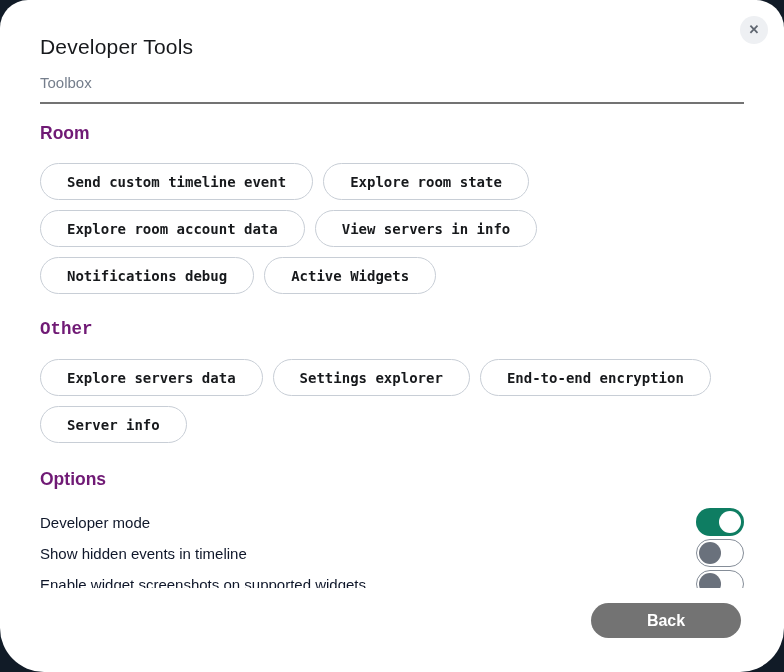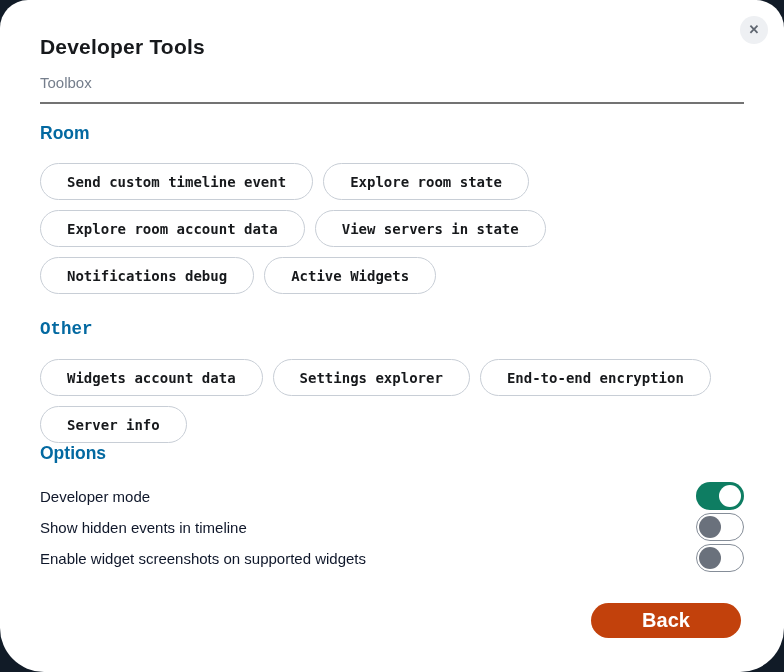--- a/index.html
+++ b/index.html
@@ -26,37 +26,37 @@
     background: #eef0f3;
     color: #5f6670;
     font-size: 13px; font-weight: 700;
     line-height: 28px; text-align: center;
     cursor: pointer; padding: 0;
     font-family: "Liberation Sans", sans-serif;
   }
 
   .title {
     margin: 0; padding-top: 34px;
-    font-size: 21px; font-weight: 700;
+    font-size: 21px; font-weight: 400;
     color: #17191c; letter-spacing: 0.2px;
     line-height: 26px;
   }
   .subtitle {
     margin-top: 14px; padding-bottom: 11px;
     font-size: 15px; color: #757e8c;
     border-bottom: 2px solid #737373;
   }
 
   .section-heading {
     margin: 0; font-size: 17.5px; font-weight: 700;
-    color: #0369a1; line-height: 21px;
+    color: #701a75; line-height: 21px;
   }
   .heading-room   { margin-top: 19px; }
   .heading-other  { margin-top: 25px; font-family: Liberation Mono, monospace; }
-  .heading-options{ }
+  .heading-options{ margin-top: 26px; }
 
   .btn-row {
     margin-top: 19px;
     display: flex; flex-wrap: wrap;
     gap: 10px; max-width: 704px; align-items: flex-end;
   }
   .pill-btn {
     height: 37px;
     padding: 0 26px;
     background: #ffffff;
@@ -92,24 +92,24 @@
   .toggle[data-state="on"]  { background: #0e7d62; }
   .toggle[data-state="on"] .knob  { right: 3px; background: #ffffff; }
   .toggle[data-state="off"] { background: #ffffff; border: 1px solid #858d98; }
   .toggle[data-state="off"] .knob { left: 2px; top: 2px; background: #6a717c; }
 
   .content-clip { height: 588px; overflow: hidden; }
 
   .back-btn {
     position: absolute; right: 43px; bottom: 34px;
     width: 150px; height: 35px;
-    background: #c2410c;
+    background: #737373;
     color: #ffffff;
     border: none; border-radius: 18px;
-    font-size: 20px; font-weight: 700;
+    font-size: 16px; font-weight: 700;
     font-family: "Liberation Sans", sans-serif;
     cursor: pointer;
   }
 </style>
 </head>
 <body>
 
 <div class="dialog">
 
   <button class="close-btn">✕</button>
@@ -118,28 +118,28 @@
     <div class="dialog-inner">
 
       <h1 class="title">Developer Tools</h1>
       <div class="subtitle">Toolbox</div>
 
       <h3 class="section-heading heading-room">Room</h3>
       <div class="btn-row">
         <button class="pill-btn">Send custom timeline event</button>
         <button class="pill-btn">Explore room state</button>
         <button class="pill-btn">Explore room account data</button>
-        <button class="pill-btn">View servers in state</button>
+        <button class="pill-btn">View servers in info</button>
         <button class="pill-btn">Notifications debug</button>
         <button class="pill-btn">Active Widgets</button>
       </div>
 
       <h3 class="section-heading heading-other">Other</h3>
       <div class="btn-row">
-        <button class="pill-btn">Widgets account data</button>
+        <button class="pill-btn">Explore servers data</button>
         <button class="pill-btn">Settings explorer</button>
         <button class="pill-btn">End-to-end encryption</button>
         <button class="pill-btn">Server info</button>
       </div>
 
       <h3 class="section-heading heading-options">Options</h3>
       <div class="options-list">
 
         <div class="option-row">
           <span class="option-label">Developer mode</span>

